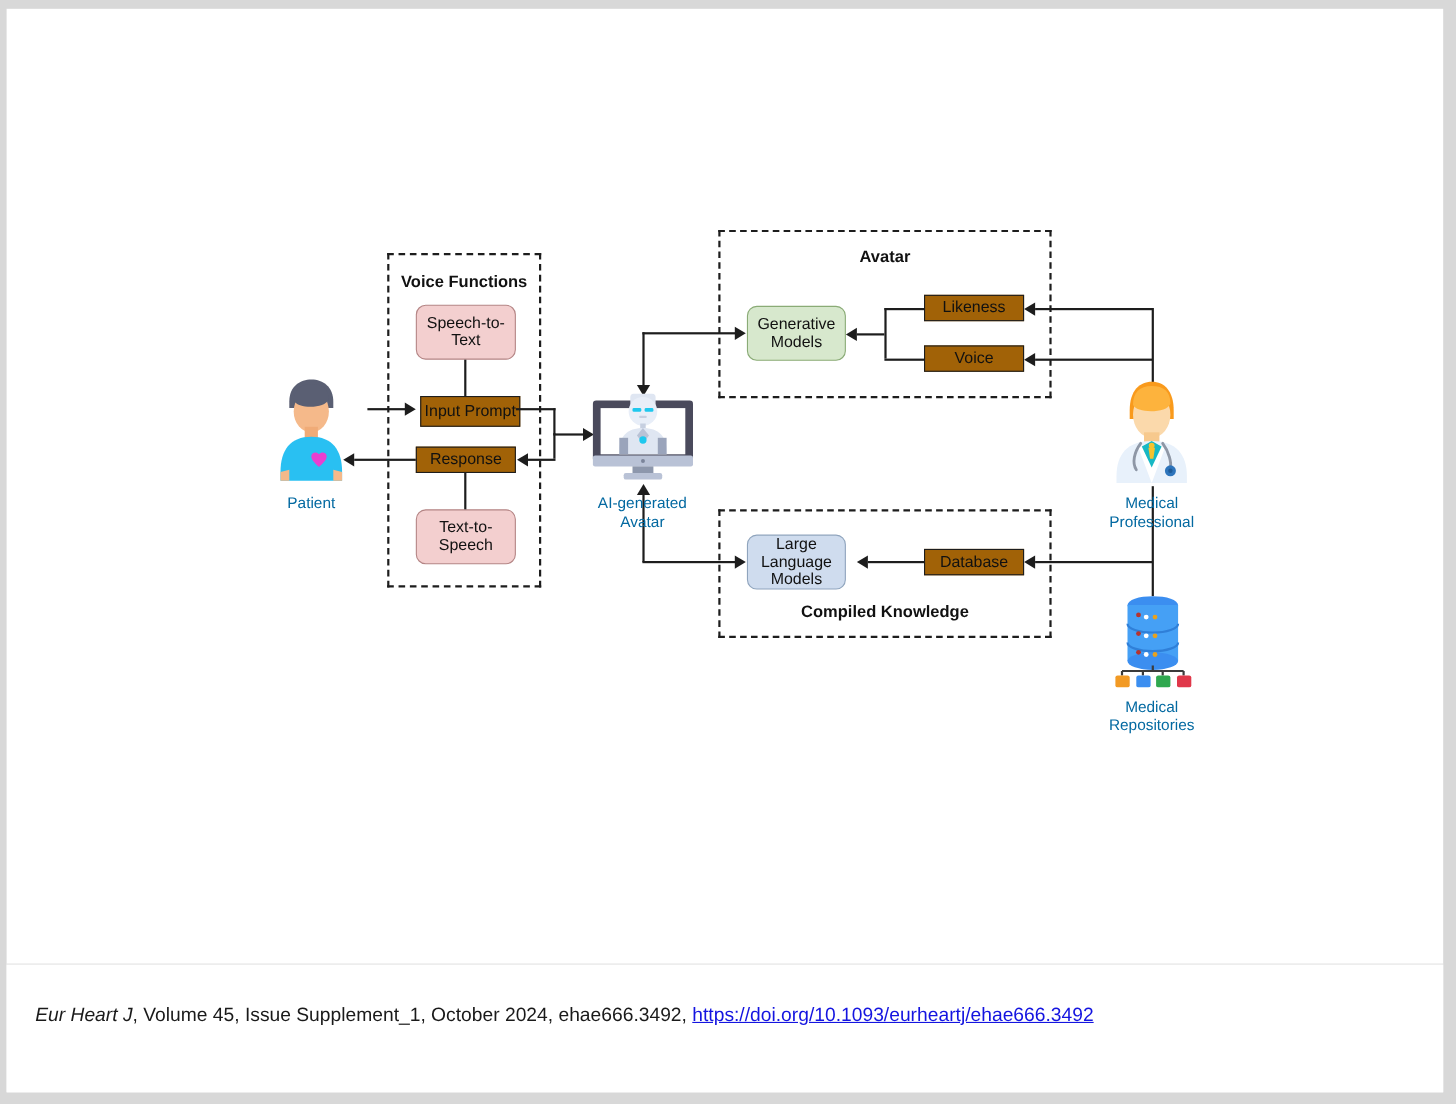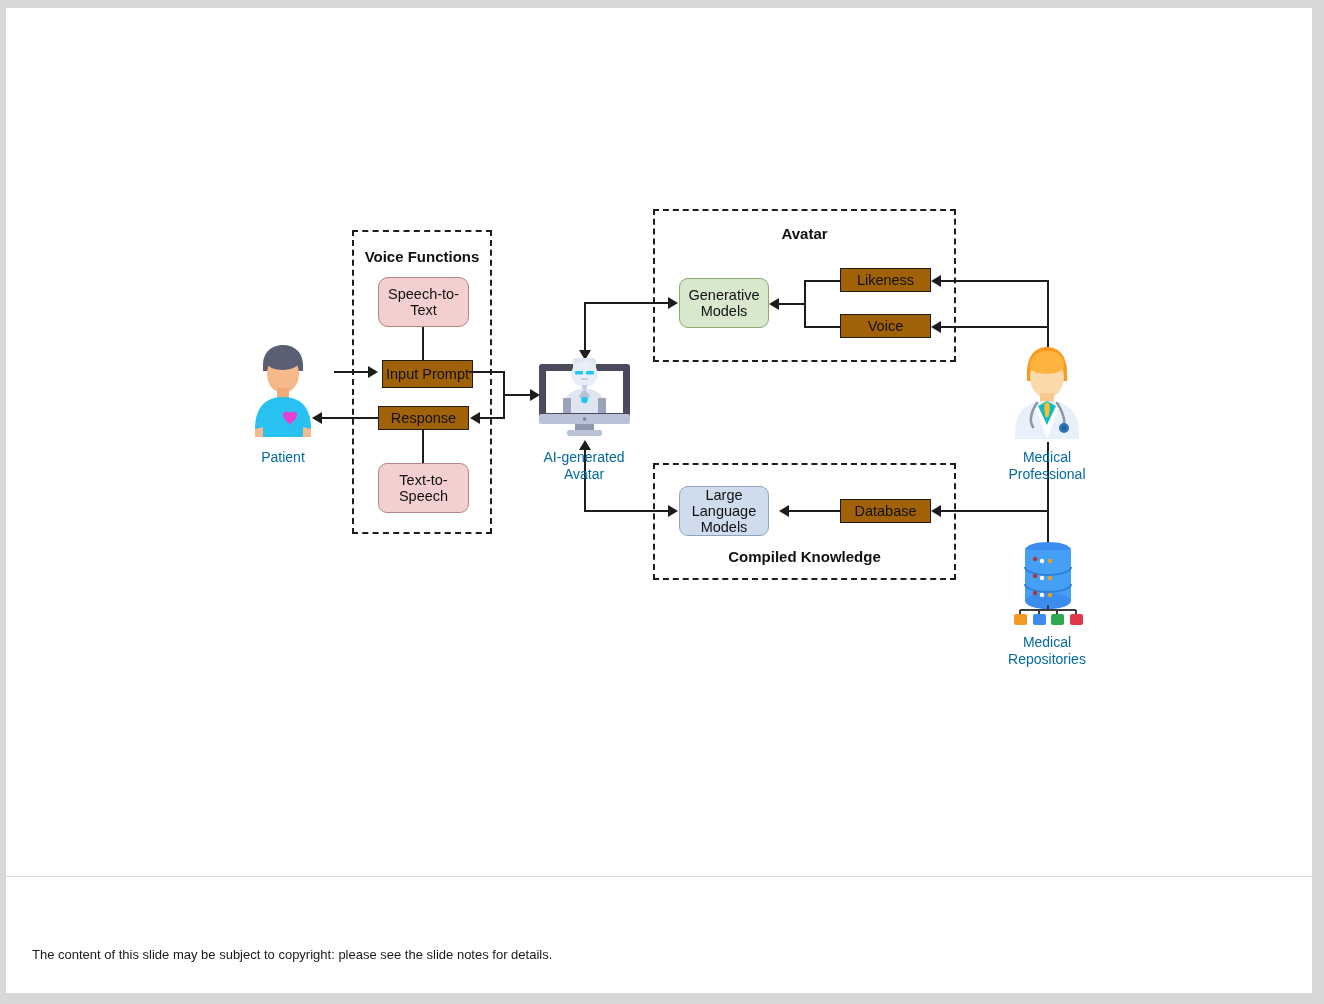--- a/index.html
+++ b/index.html
@@ -107,21 +107,21 @@
 
     <div class="grp" style="left:346px;top:222px;width:140px;height:304px;"></div>
     <div class="grp-title" style="left:346px;top:240px;width:140px;">Voice Functions</div>
 
     <div class="grp" style="left:647px;top:201px;width:303px;height:153px;"></div>
     <div class="grp-title" style="left:647px;top:217px;width:303px;">Avatar</div>
 
     <div class="grp" style="left:647px;top:455px;width:303px;height:117px;"></div>
     <div class="grp-title" style="left:647px;top:540px;width:303px;">Compiled Knowledge</div>
 
-    <div class="node rounded pink" style="left:372px;top:269px;width:91px;height:50px;flex-direction:column;border-radius:10px;">
+    <div class="node rounded pink" style="left:372px;top:269px;width:91px;height:50px;flex-direction:column;">
       <span>Speech-to-</span>
       <span>Text</span>
     </div>
 
     <div class="node plain" style="left:376px;top:352px;width:91px;height:28px;">
       <span>Input Prompt</span>
     </div>
 
     <div class="node plain" style="left:372px;top:398px;width:91px;height:24px;">
       <span>Response</span>
@@ -292,17 +292,19 @@
     <div class="cap" style="left:981px;top:626px;width:120px;">
       <span>Medical</span><br>
       <span>Repositories</span>
     </div>
 
   </div>
 
   <div id="sep"></div>
 
   <div id="footer">
-    <div id="copy">The content of this slide may be subject to copyright: please see the slide notes for details.</div>
+    <div id="cite">
+      <span class="jr">Eur Heart J</span><span>, Volume 45, Issue Supplement_1, October 2024, ehae666.3492, </span><a href="#">https://doi.org/10.1093/eurheartj/ehae666.3492</a>
+    </div>
   </div>
 
 
 </div>
 
 </body></html>

